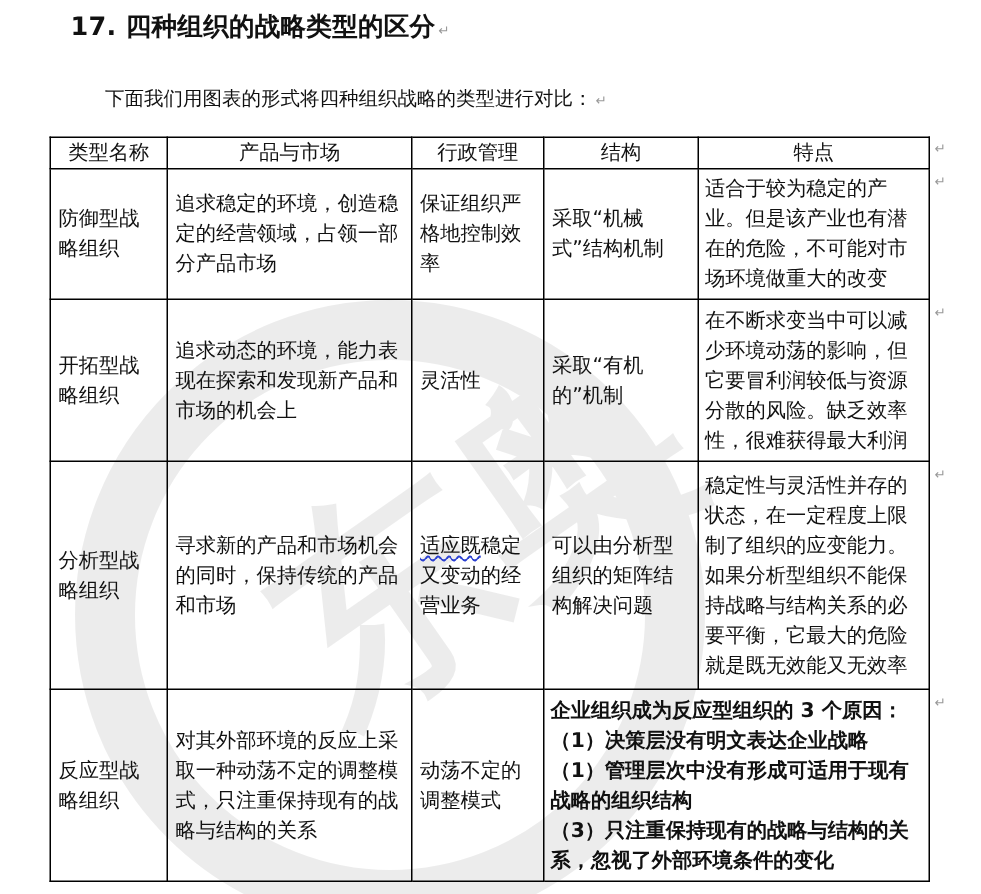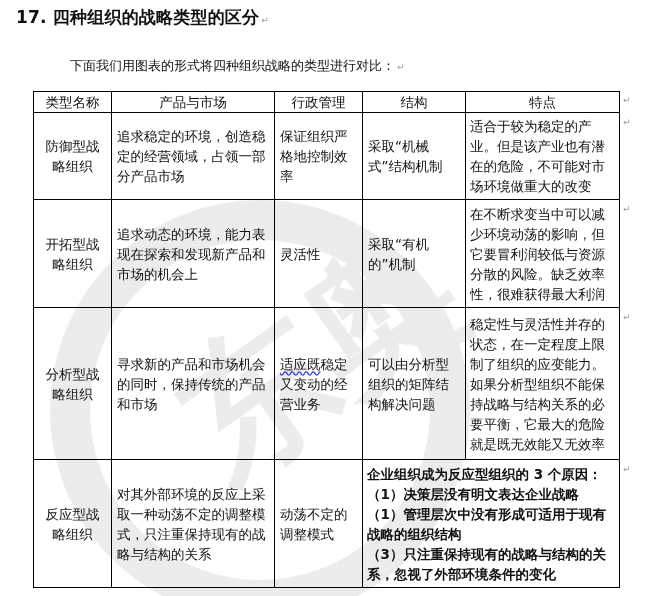--- a/index.html
+++ b/index.html
@@ -1,28 +1,28 @@
 <!DOCTYPE html>
 <html><head>
 <meta charset="utf-8">
 <style>
   html, body { margin: 0; padding: 0; background: #ffffff; }
   body { width: 654px; height: 596px; position: relative; overflow: hidden;
          font-family: "DejaVu Sans", "Liberation Sans", sans-serif; color: #111; }
   .watermark { position: absolute; left: 40px; top: 190px; width: 440px; height: 440px;
                pointer-events: none; opacity: 0.07; }
-  .title { position: absolute; left: 16px; top: 6px; font-size: 17px; font-weight: bold;
+  .title { position: absolute; left: 47px; top: 6px; font-size: 17px; font-weight: bold;
            letter-spacing: 0.2px; }
   .intro { position: absolute; left: 70px; top: 57px; font-size: 13px; }
   .mark { color: #999; font-size: 9px; font-weight: normal; margin-left: 2px; }
   table { position: absolute; left: 33px; top: 91px; border-collapse: collapse;
           table-layout: fixed; font-size: 13.5px; line-height: 20px; }
   td { border: 1.5px solid #000; padding: 0 5px; vertical-align: middle; overflow: hidden; }
   td.h { text-align: center; height: 20px; }
-  td.name { text-align: center; }
+  td.name { }
   .endmark { position: absolute; left: 623px; color: #999; font-size: 9px; }
   .sub { text-underline-offset: 2px; text-decoration: underline wavy #2a3fd1; }
   .feat { padding: 0 2px 0 4px; }
   .reason-line { display: block; font-weight: bold; }
 </style>
 </head>
 <body>
 
 <svg class="watermark" viewBox="0 0 440 440">
   <circle cx="220" cy="220" r="190" fill="none" stroke="#000" stroke-width="40"></circle>

